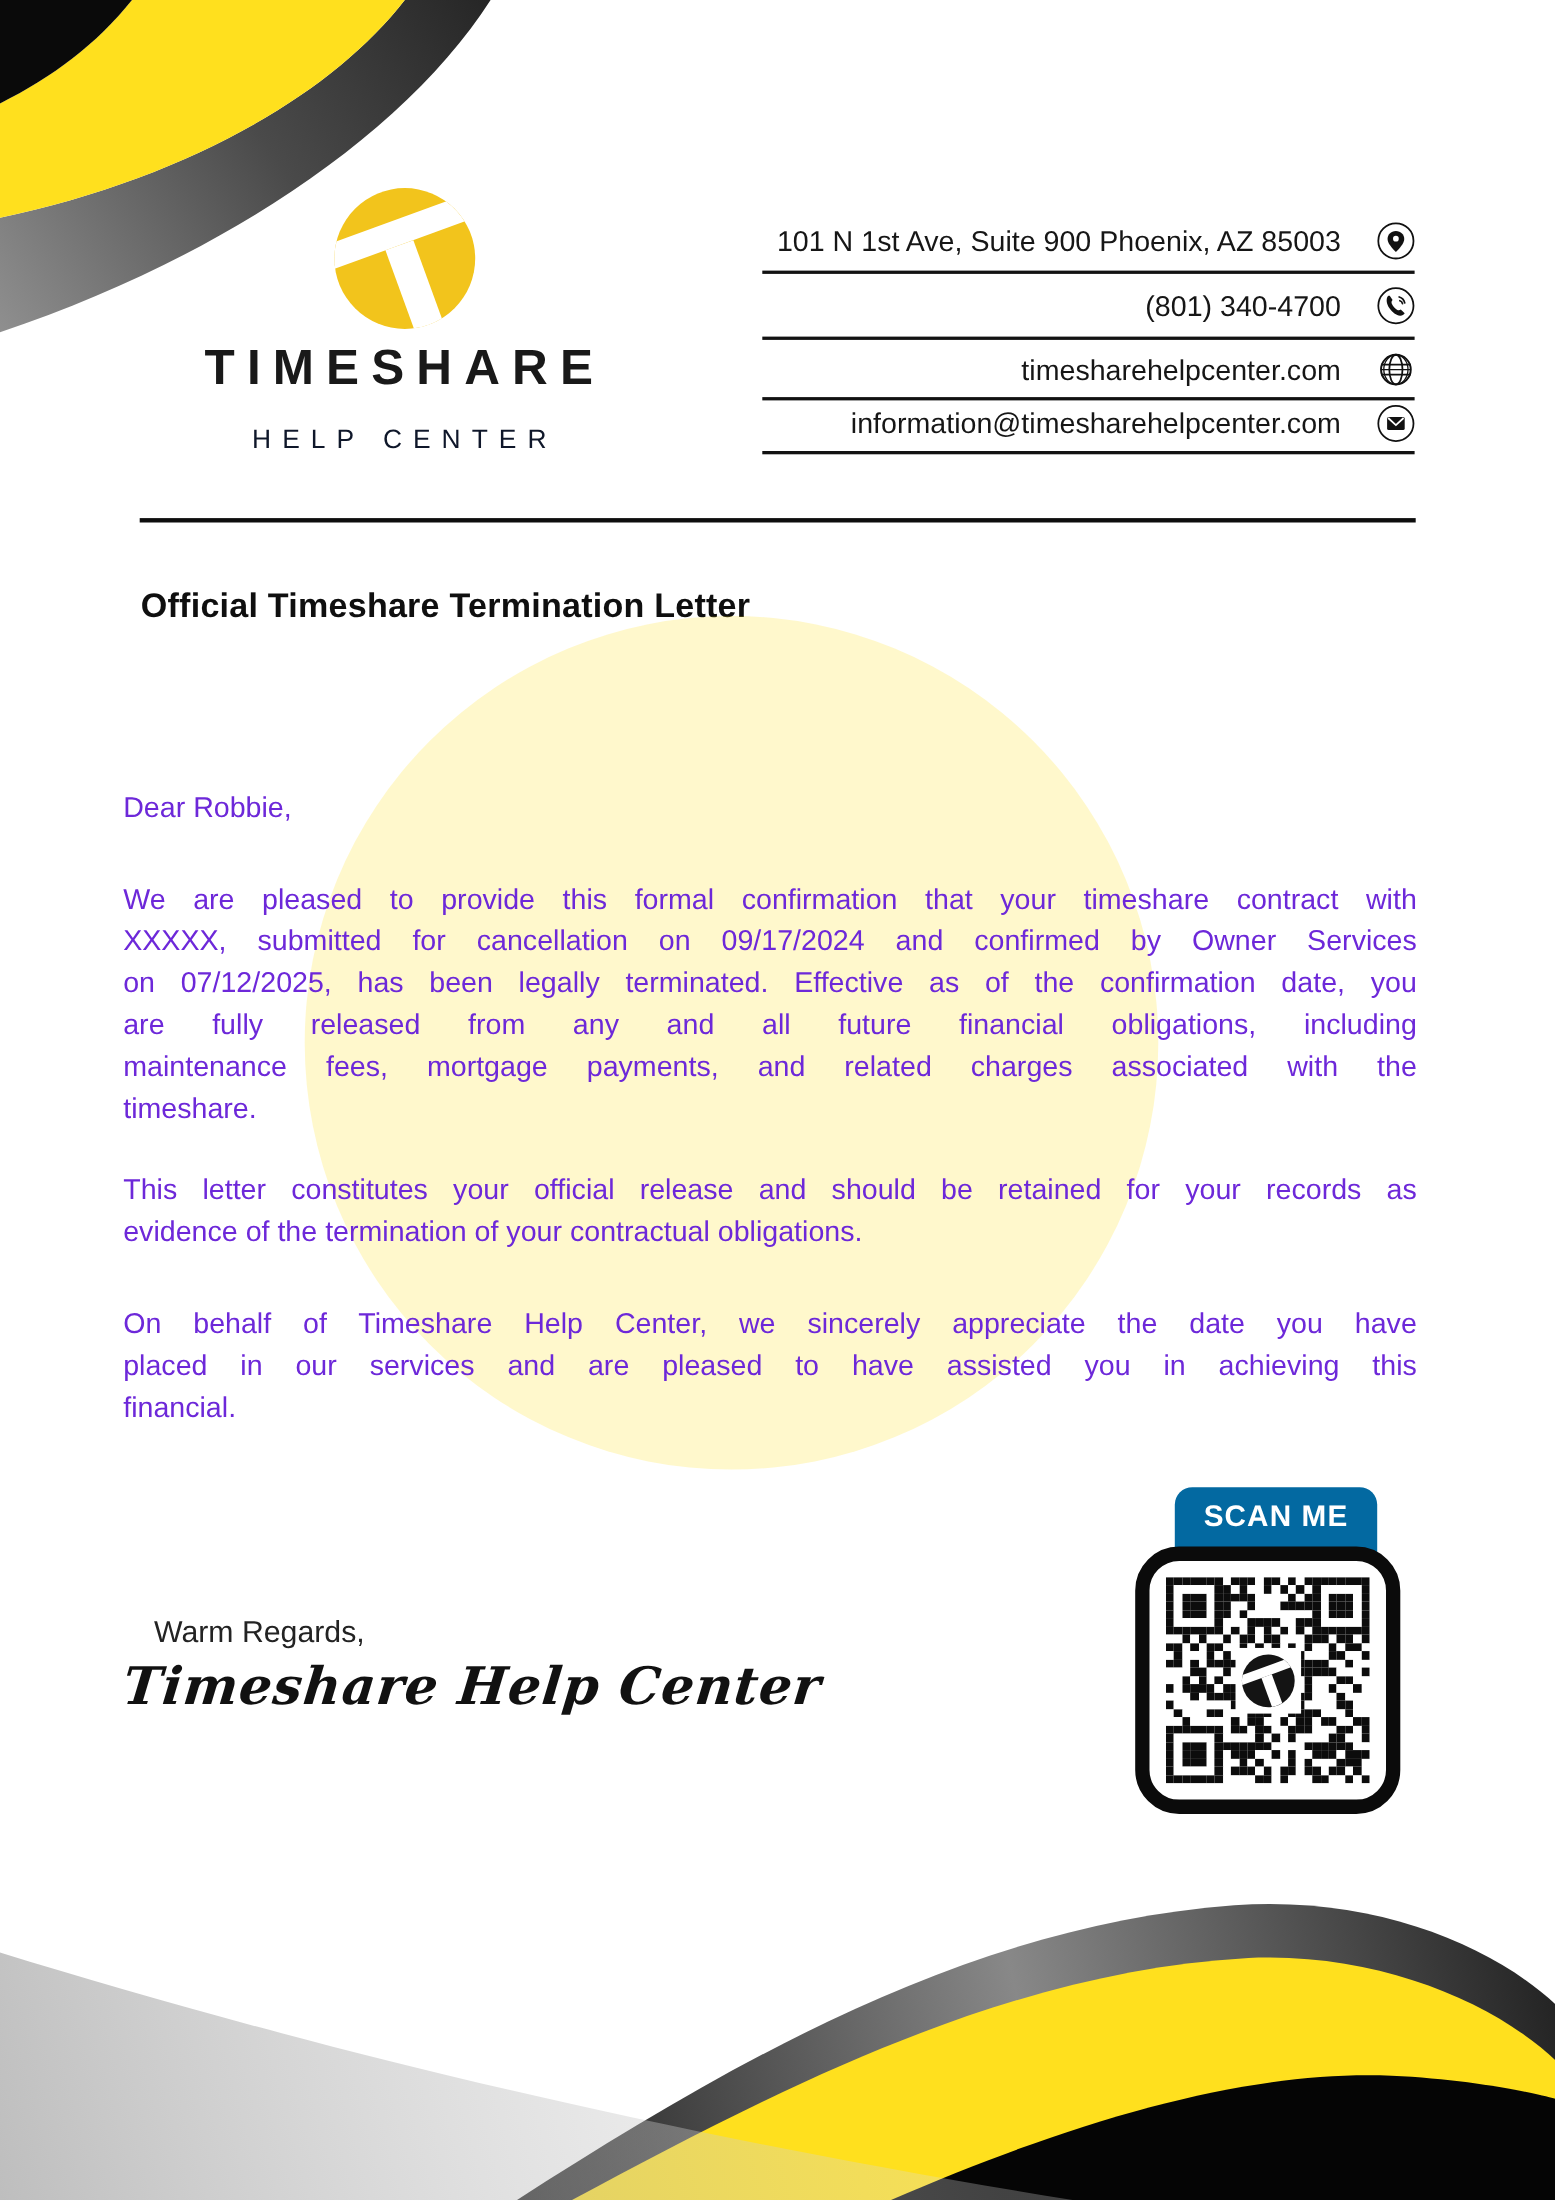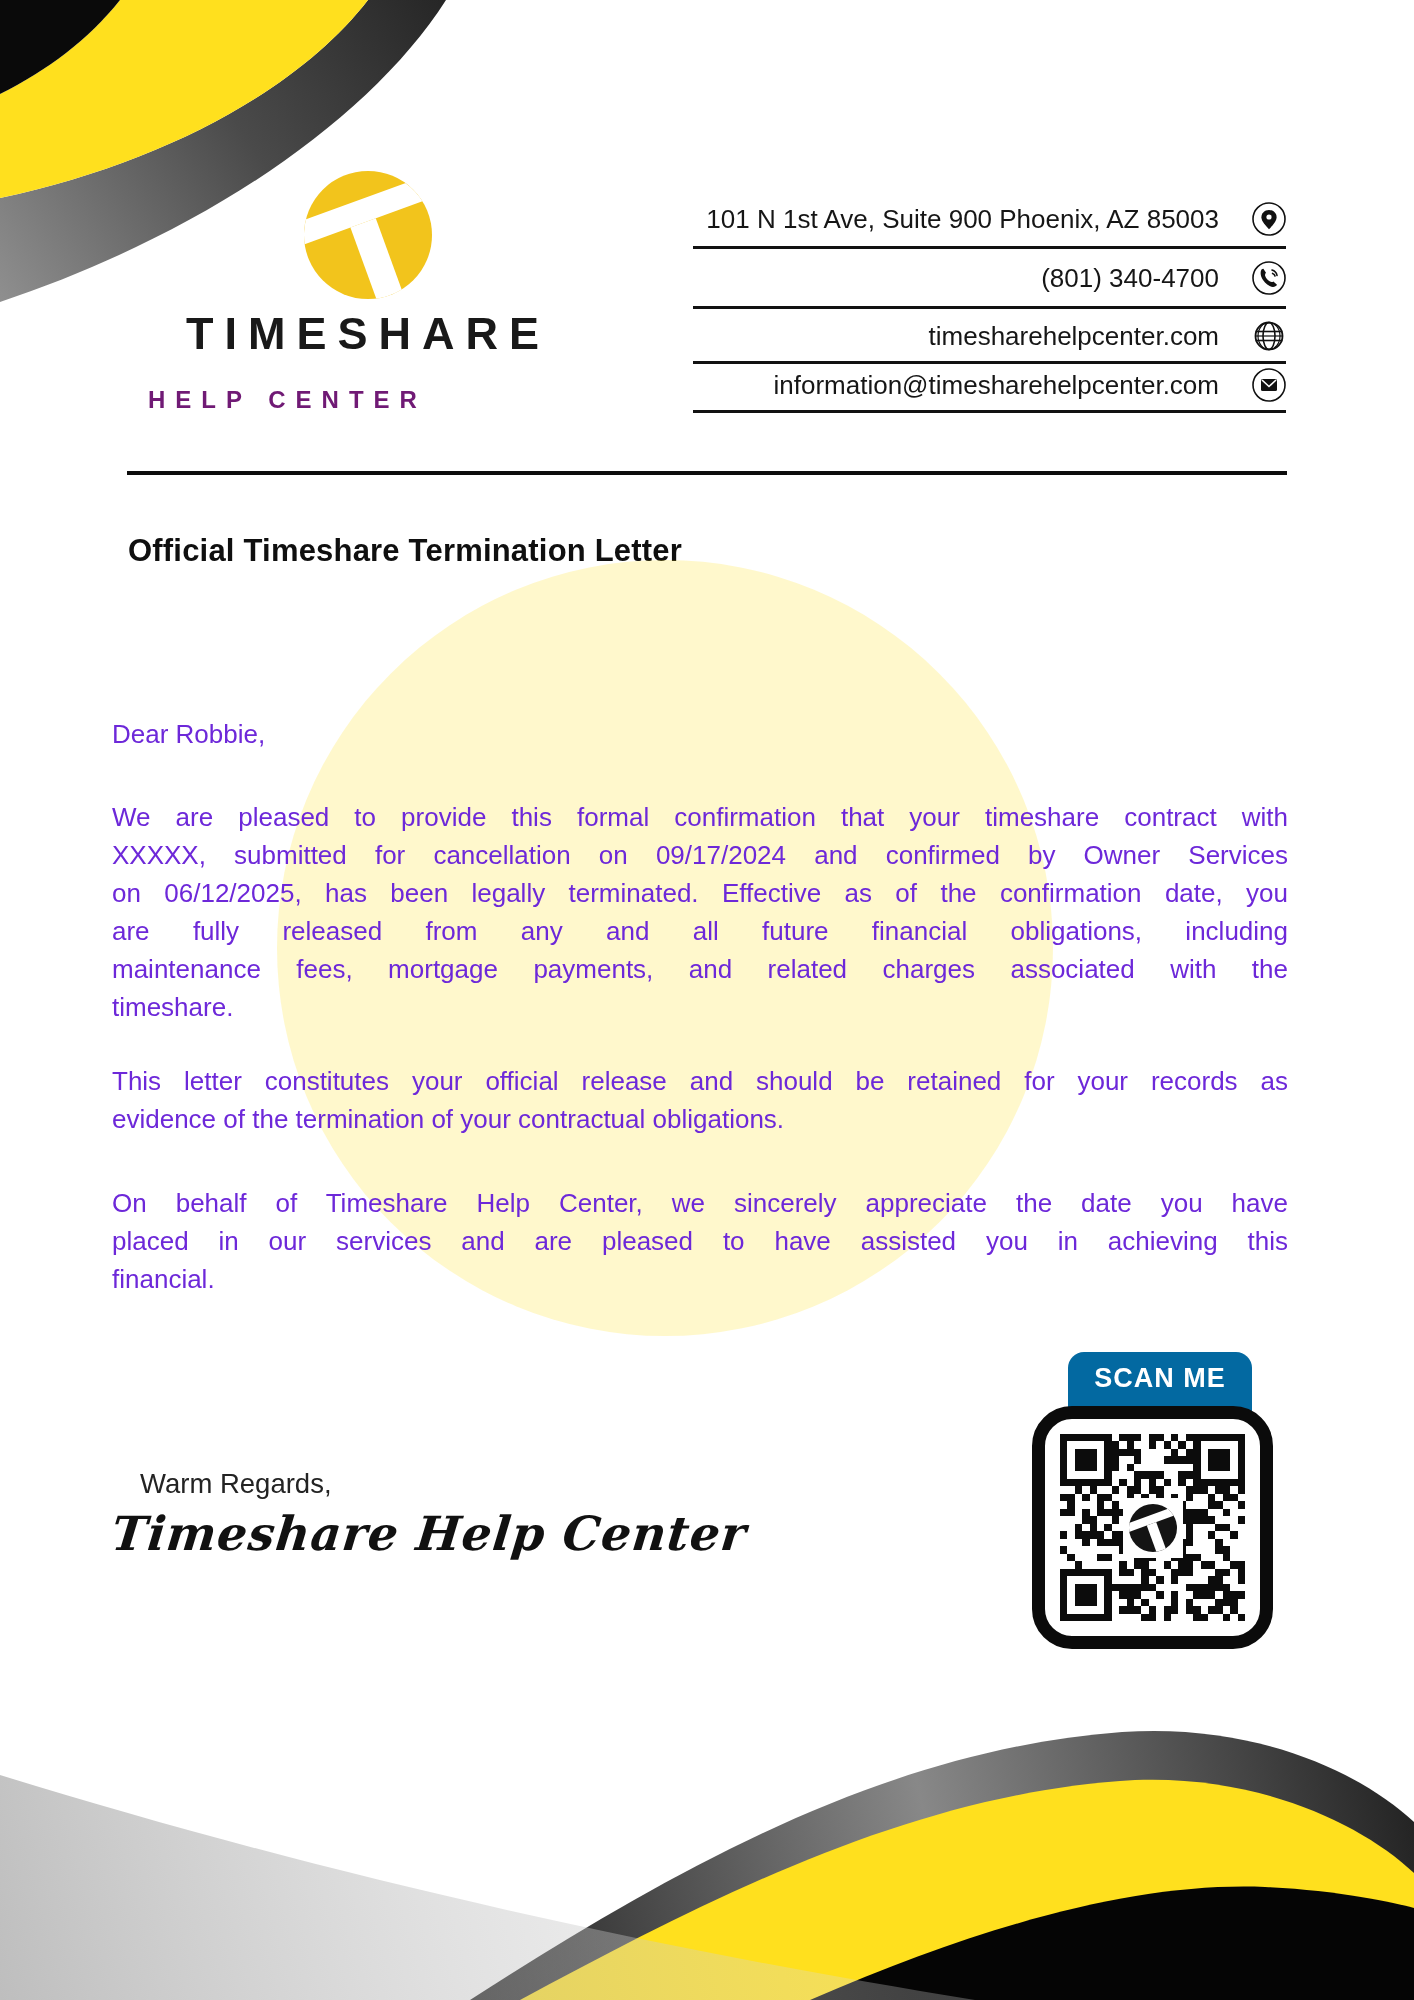--- a/index.html
+++ b/index.html
@@ -4,22 +4,22 @@
 <style>
   html,body{margin:0;padding:0;background:#e8e8e8;}
   .page{position:relative;width:1414px;height:2000px;margin:0 auto;background:#fff;overflow:hidden;
         font-family:"Liberation Sans",sans-serif;color:#1c1c1c;}
   .abs{position:absolute;}
   svg{display:block;}
 
   
   .logo-word{position:absolute;left:148px;top:308px;width:440px;text-align:center;
              font-size:45px;font-weight:700;letter-spacing:11px;color:#191919;}
-  .logo-sub{position:absolute;left:148px;top:386px;width:440px;
-            font-size:24px;font-weight:700;letter-spacing:10px;color:#701a75;}
+  .logo-sub{position:absolute;left:148px;top:386px;width:440px;text-align:center;
+            font-size:24px;font-weight:400;letter-spacing:10px;color:#0f172a;}
 
   
   .contact-row{position:absolute;left:600px;right:127px;height:46px;display:flex;
                align-items:center;justify-content:flex-end;gap:32px;font-size:26px;color:#161616;}
   .contact-row .txt{white-space:nowrap;}
   .contact-sep{position:absolute;right:128px;left:693px;height:3px;background:#121212;}
   .cicon{width:36px;height:36px;flex:0 0 36px;}
 
   
   .divider{position:absolute;left:127px;right:127px;top:471px;height:4px;background:#0d0d0d;}
@@ -143,21 +143,21 @@
     <g clip-path="url(#wmClip)" transform="translate(665,948) rotate(-20)">
       <rect x="-460" y="-218" width="920" height="139" fill="#fff"></rect>
       <rect x="-85" y="-79" width="164" height="484" fill="#fff"></rect>
     </g>
   </svg>
 
   <div class="body-text" style="top:715px;">Dear Robbie,</div>
   <div class="body-text" style="top:798px;">
       <div class="jline">We are pleased to provide this formal confirmation that your timeshare contract with</div>
       <div class="jline">XXXXX, submitted for cancellation on 09/17/2024 and confirmed by Owner Services</div>
-      <div class="jline">on 06/12/2025, has been legally terminated. Effective as of the confirmation date, you</div>
+      <div class="jline">on 07/12/2025, has been legally terminated. Effective as of the confirmation date, you</div>
       <div class="jline">are fully released from any and all future financial obligations, including</div>
       <div class="jline">maintenance fees, mortgage payments, and related charges associated with the</div>
       <div class="jline">timeshare.</div>
     </div>
   <div class="body-text" style="top:1062px;">
       <div class="jline">This letter constitutes your official release and should be retained for your records as</div>
       <div class="jline">evidence of the termination of your contractual obligations.</div>
     </div>
   <div class="body-text" style="top:1184px;">
       <div class="jline">On behalf of Timeshare Help Center, we sincerely appreciate the date you have</div>

